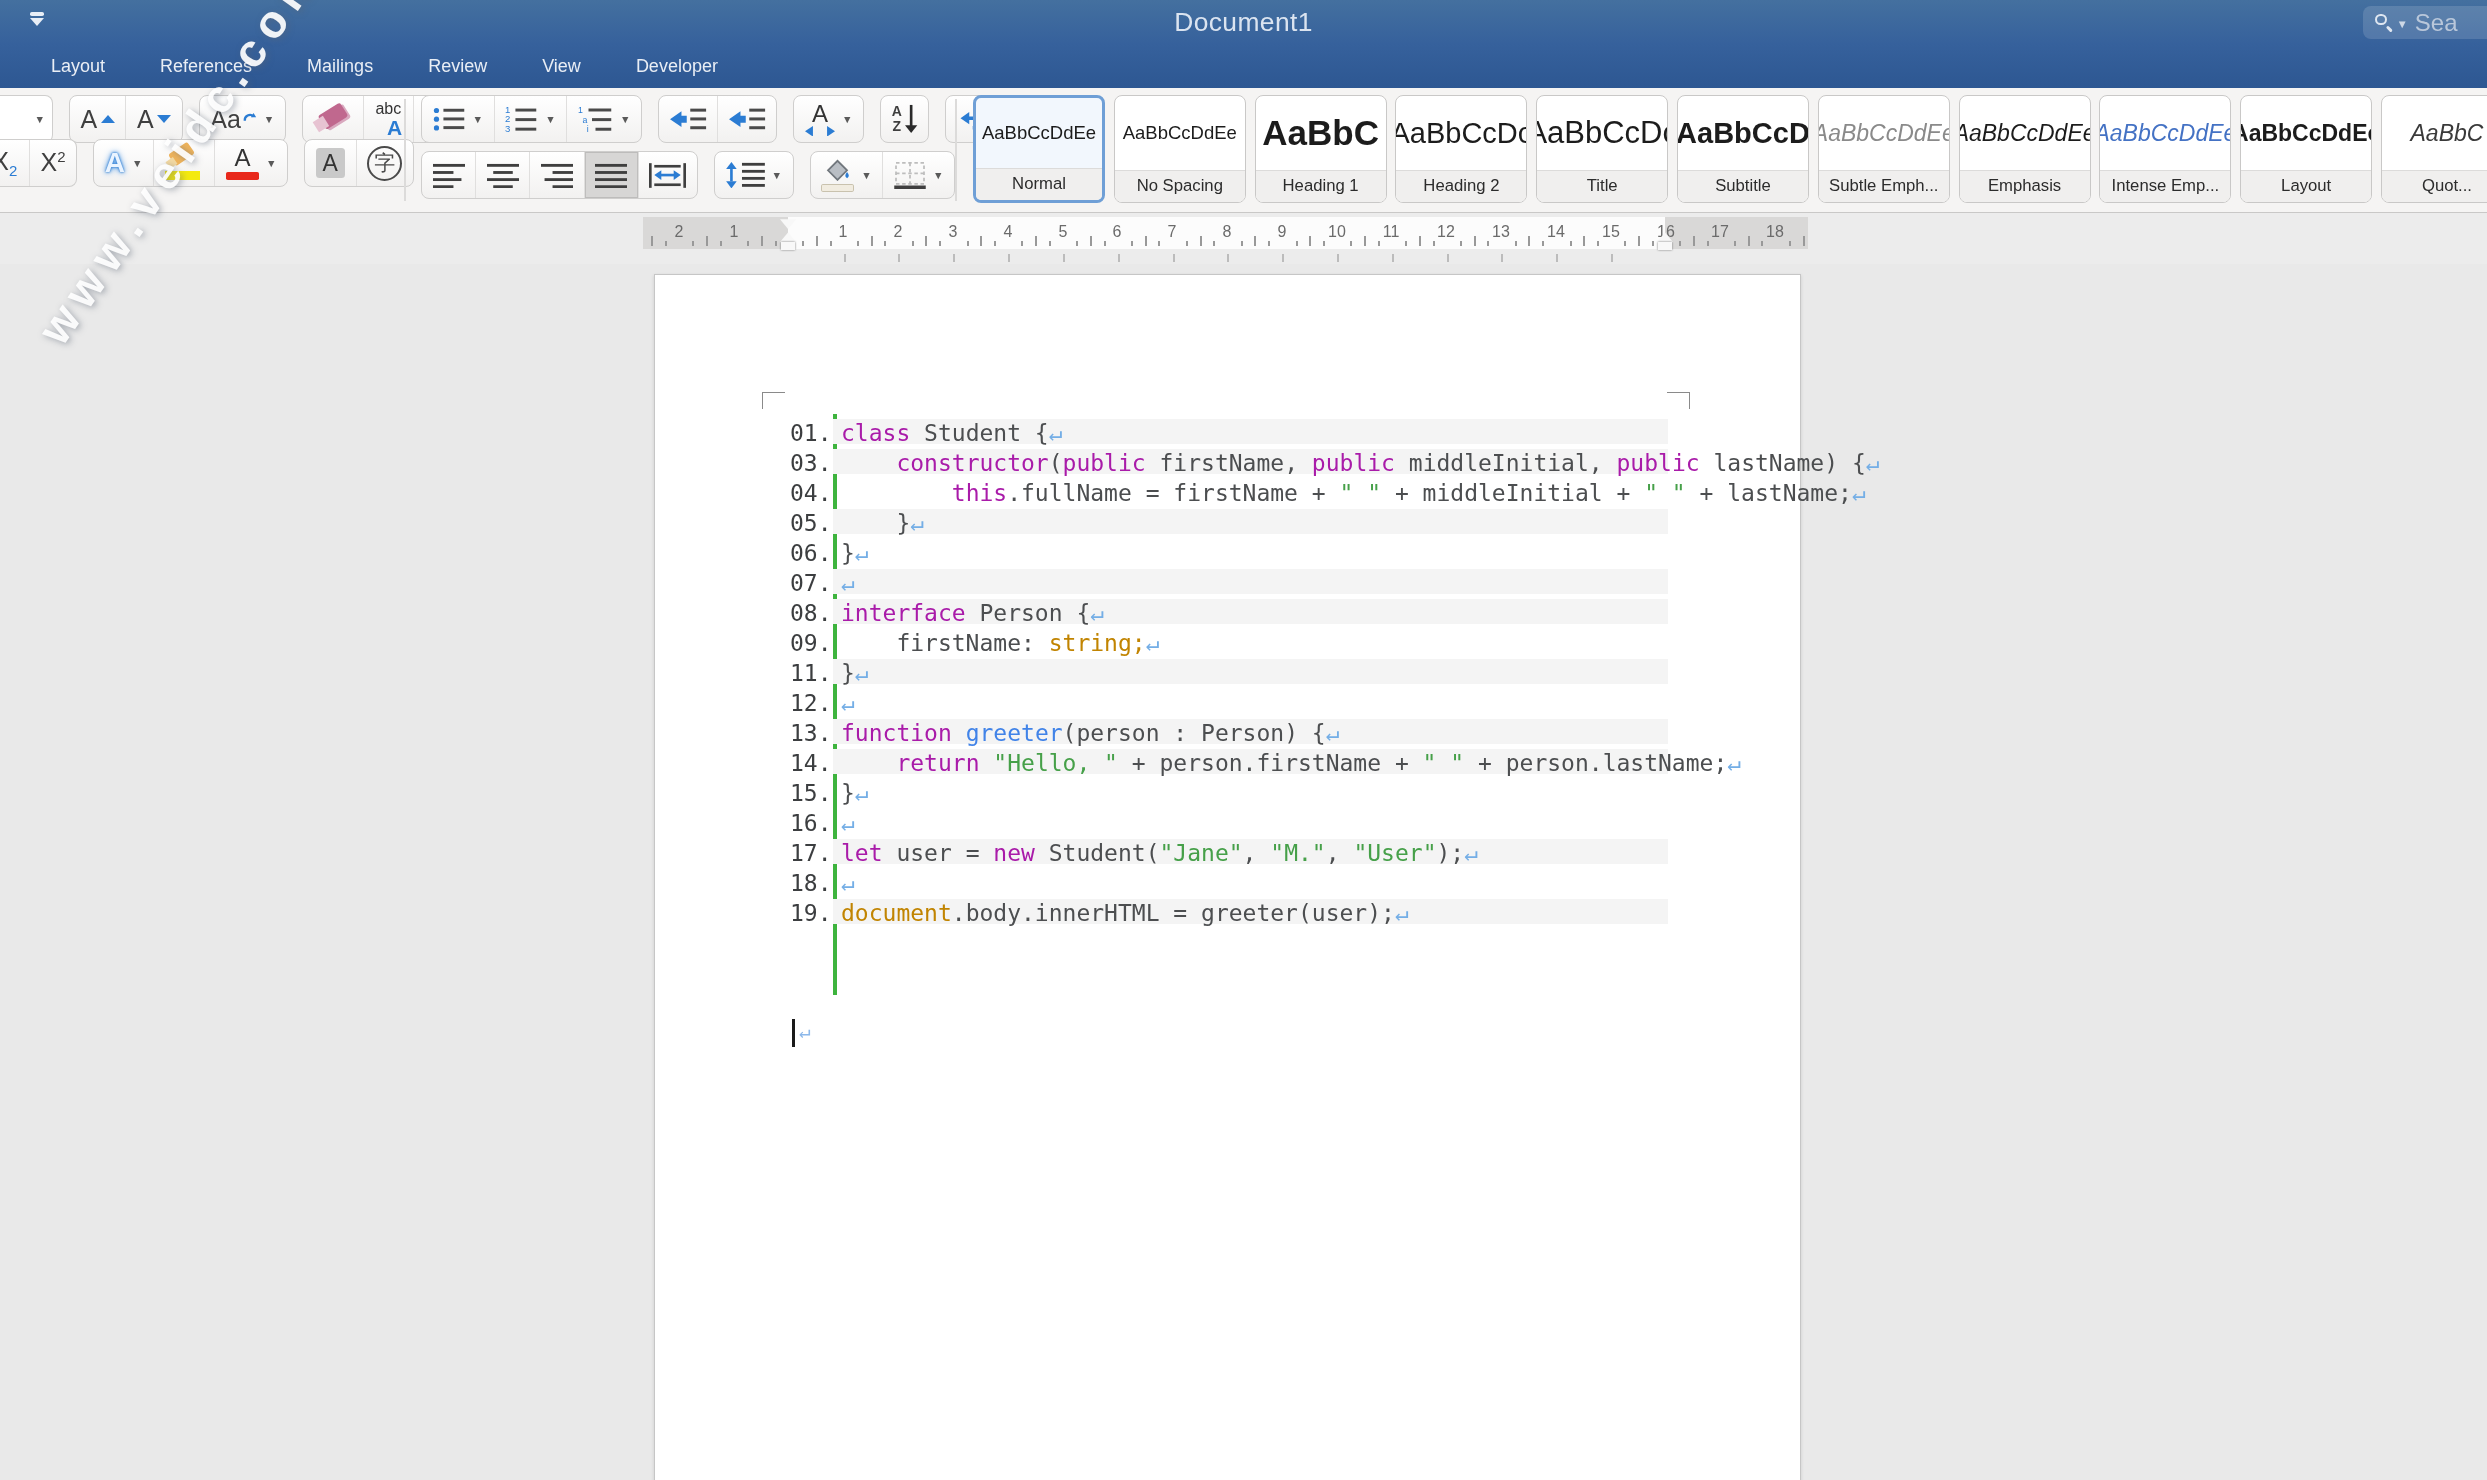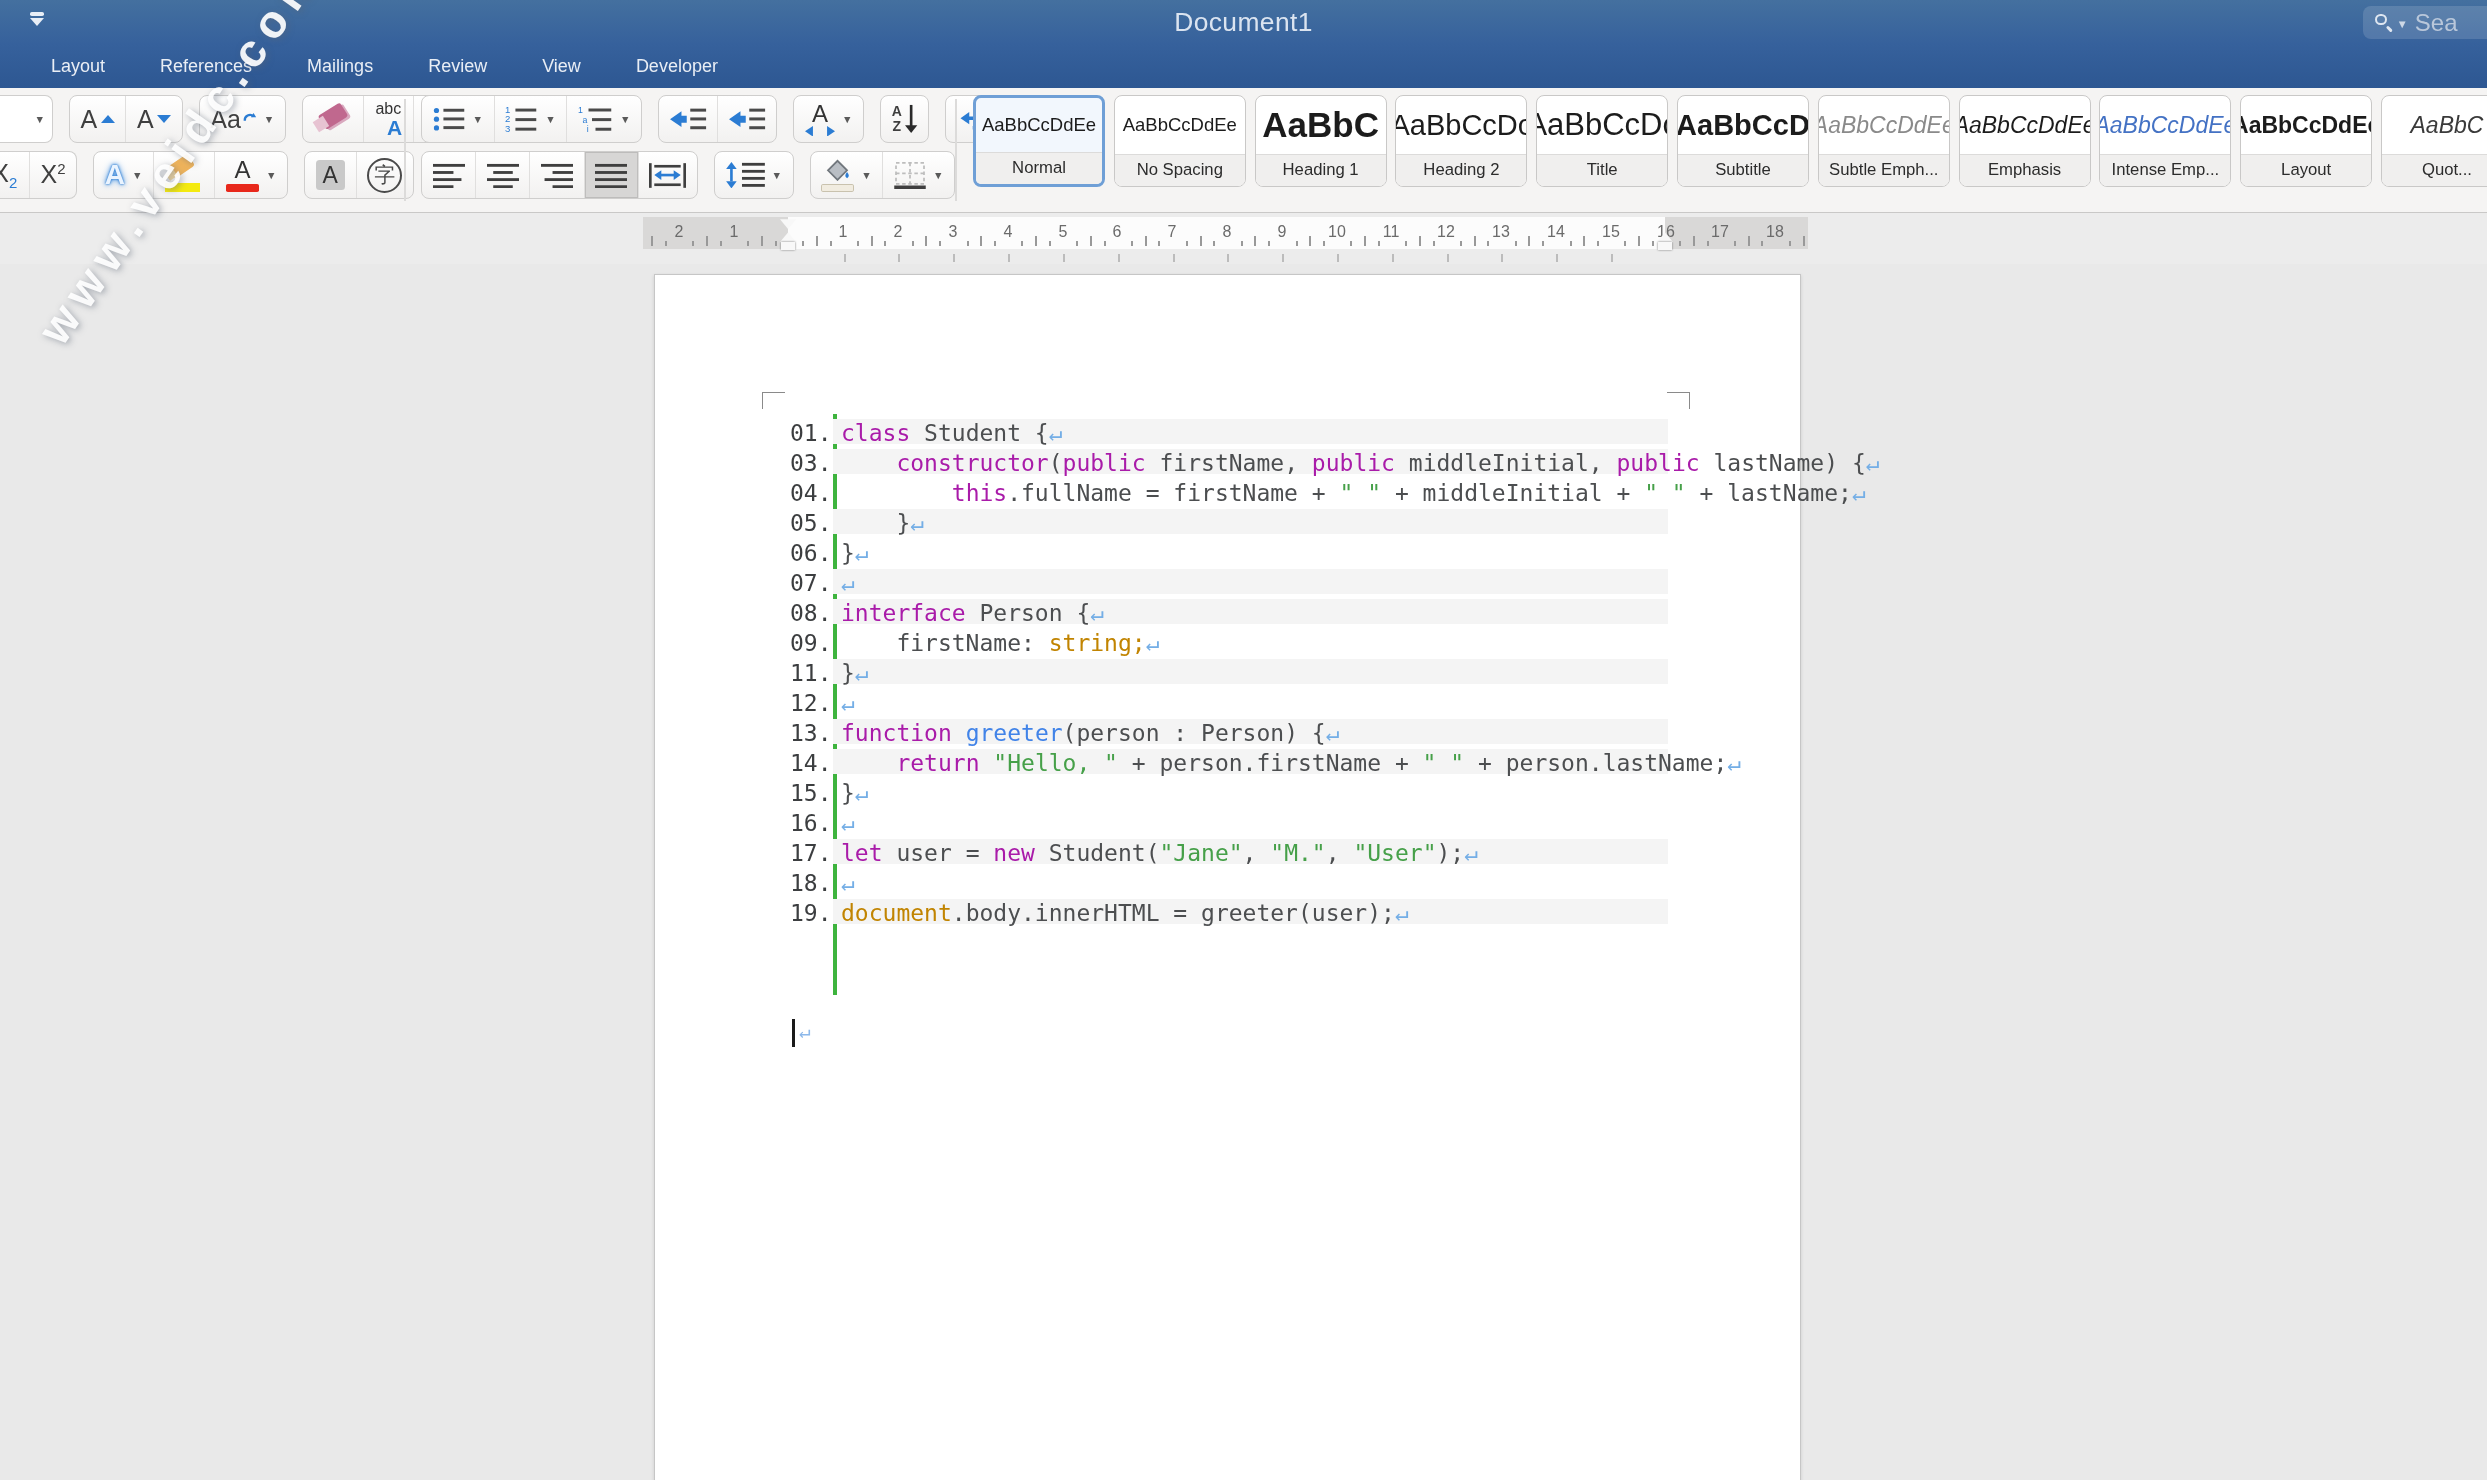--- a/index.html
+++ b/index.html
@@ -59,21 +59,21 @@
   .eraser .body { position:absolute; left:7px; top:3.5px; width:26.4px; height:16px; background:#c0688e; transform:rotate(-32deg); border-radius:2.6px; box-shadow:1.8px 2.6px 0 #d9a9bf; }
   .eraser .tip  { position:absolute; left:1.8px; top:14px; width:12.3px; height:12.3px; background:#e7c3d2; transform:rotate(-32deg); }
   .hl { position:relative; width:39px; height:33px; }
   .hl .pen { position:absolute; left:5.3px; top:0; width:23px; height:14px; background:#efb45c; transform:rotate(-35deg); border-radius:2.6px; }
   .hl .nib { position:absolute; left:1.8px; top:12.3px; width:8.8px; height:8px; background:#f3d9a2; transform:rotate(-35deg); }
   .hl .bar { position:absolute; left:0; bottom:0; width:35px; height:8.8px; background:#f4ea0f; }
   .icon-svg { display:block; }
 
   
   .styles-gallery { position:absolute; left:973px; top:7px; bottom:7px; right:0; display:flex; gap:8.8px; overflow:hidden; }
-  .style-box { width:132px; min-width:132px; height:92px; border:1.8px solid #c9c8c7; border-radius:8px; background:#fff; overflow:hidden; display:flex; flex-direction:column; }
+  .style-box { width:132px; min-width:132px; height:108px; border:1.8px solid #c9c8c7; border-radius:8px; background:#fff; overflow:hidden; display:flex; flex-direction:column; }
   .style-box.sel { border:3.5px solid #6f9fd6; background:#f2f7fd; }
   .style-sample { flex:1; display:flex; align-items:center; justify-content:center; overflow:hidden; white-space:nowrap; color:#1c1c1c; }
   .style-label { height:32px; background:#f0efee; border-top:1.8px solid #dcdbda; text-align:center; font-size:16.7px; color:#2c2c2c; line-height:30px; }
   .k-normal   { font-size:18.5px; }
   .k-h1       { font-size:35px; font-weight:bold; }
   .k-h2       { font-size:29px; }
   .k-title    { font-size:31px; }
   .k-subtitle { font-size:29px; font-weight:bold; }
   .k-subtle   { font-size:23px; font-style:italic; color:#8a8a8a; }
   .k-emphasis { font-size:23px; font-style:italic; }
@@ -186,21 +186,21 @@
             <span class="t">abc</span>
             <span class="b">A</span>
           </span>
         </div>
         <div class="btn">
           <span class="boxedA">A</span>
         </div>
       </div>
     </div>
 
-    <div class="rrow" style="left:0; top:63px;align-items:flex-end;">
+    <div class="rrow" style="left:0; top:51px;align-items:flex-end;">
       <div class="seg" style="border-left:none; border-radius:0 8px 8px 0;">
         <div class="btn clipL" style="width:30px;">
           <span class="glyph" style="margin-left:-19.4px;"><span>X</span><sub class="blue">2</sub></span>
         </div>
         <div class="btn">
           <span class="glyph"><span>X</span><sup>2</sup></span>
         </div>
       </div>
       <div class="seg">
         <div class="btn">

